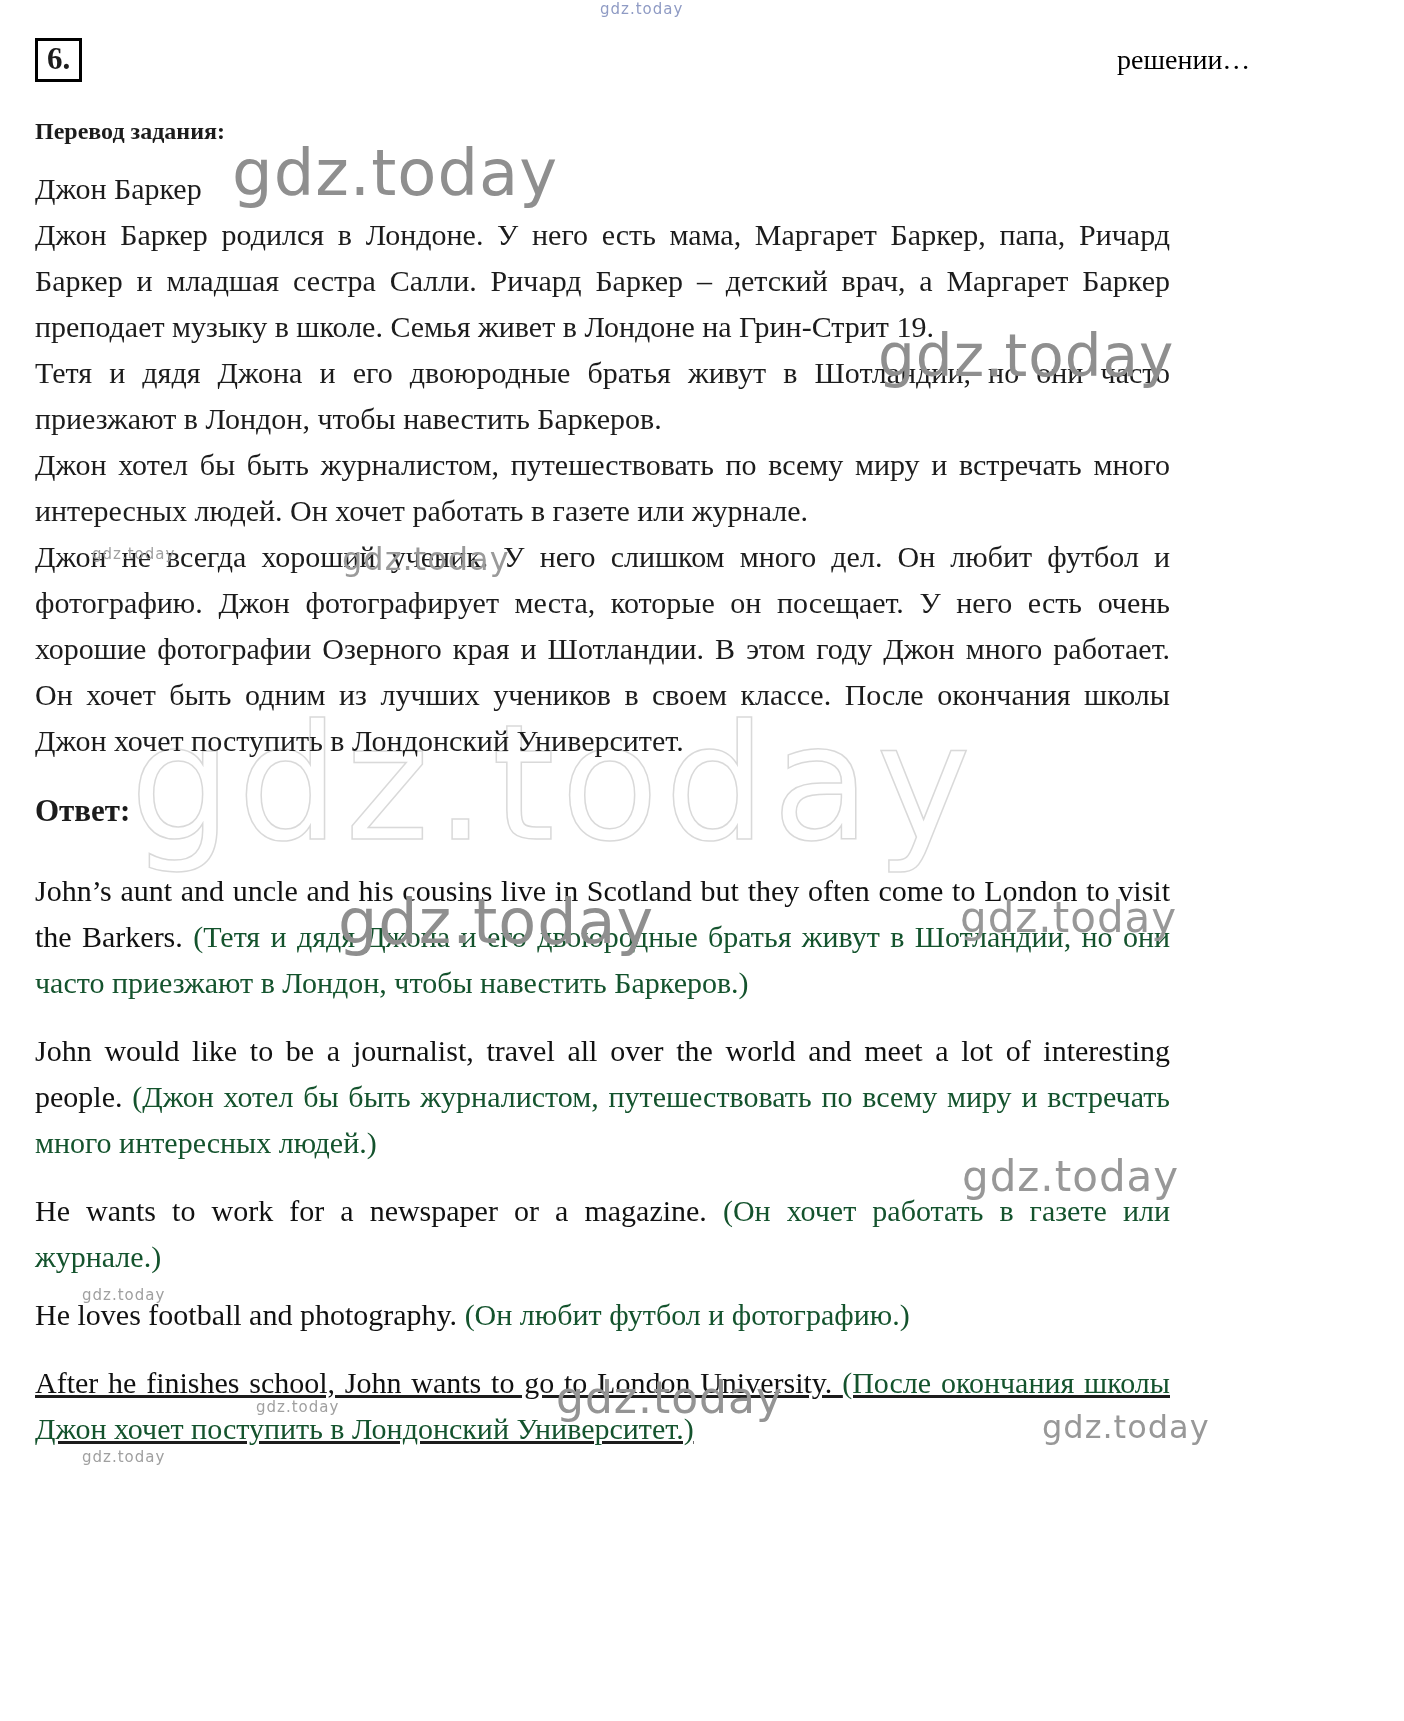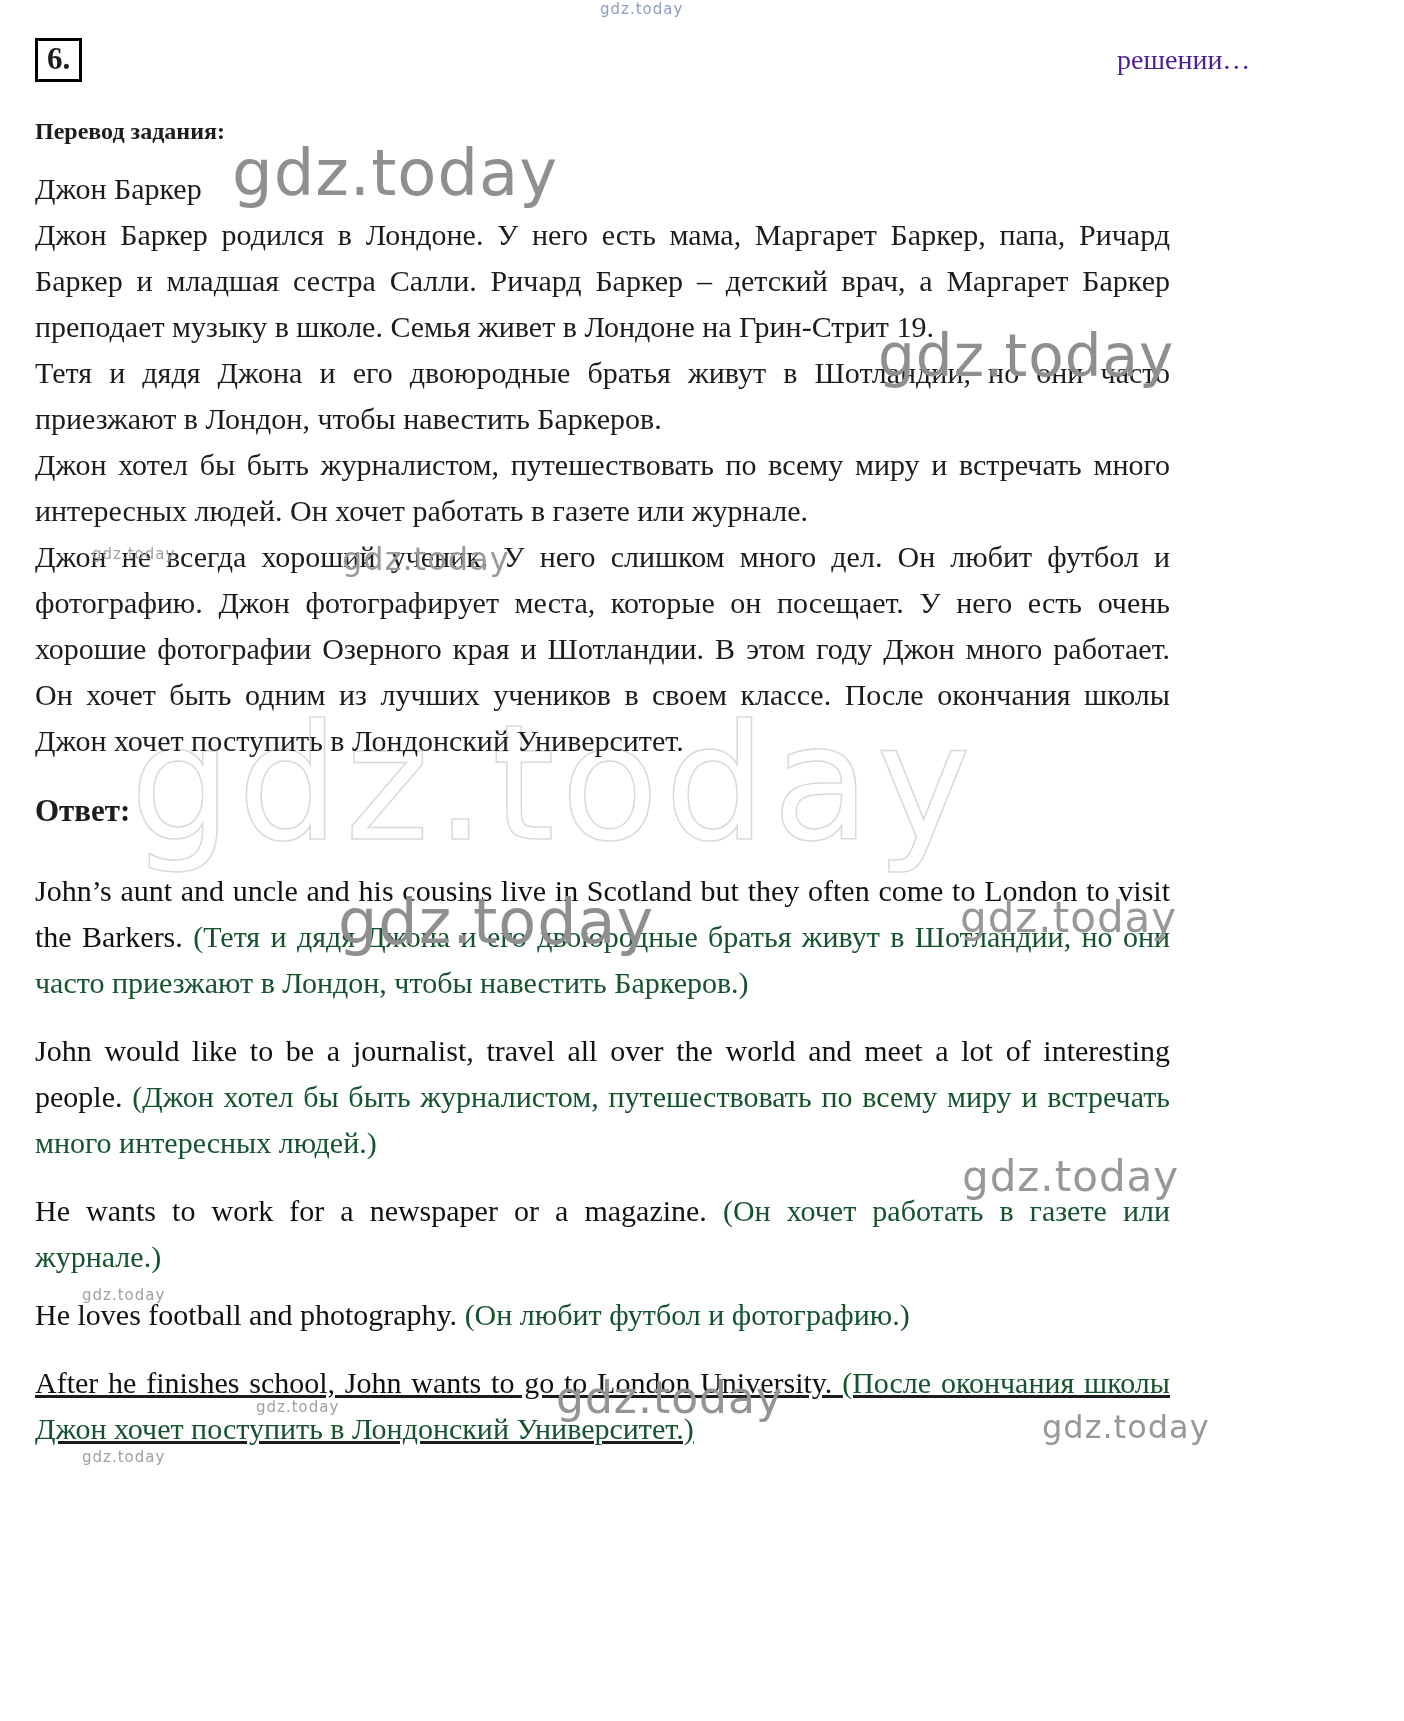--- a/index.html
+++ b/index.html
@@ -39,21 +39,21 @@
     font-size: 31px;
     line-height: 42px;
     white-space: nowrap;
     overflow: hidden;
   }
   .overlap-text {
     position: absolute;
     left: 1082px;
     top: 6px;
     font-size: 28px;
-    color: #4c1d95;
+    color: #000000;
     background: transparent;
     z-index: 3;
     font-family: "Liberation Serif", serif;
   }
 
   .section-heading {
     font-weight: bold;
     font-size: 24px;
     line-height: 46px;
     margin-bottom: 12px;

